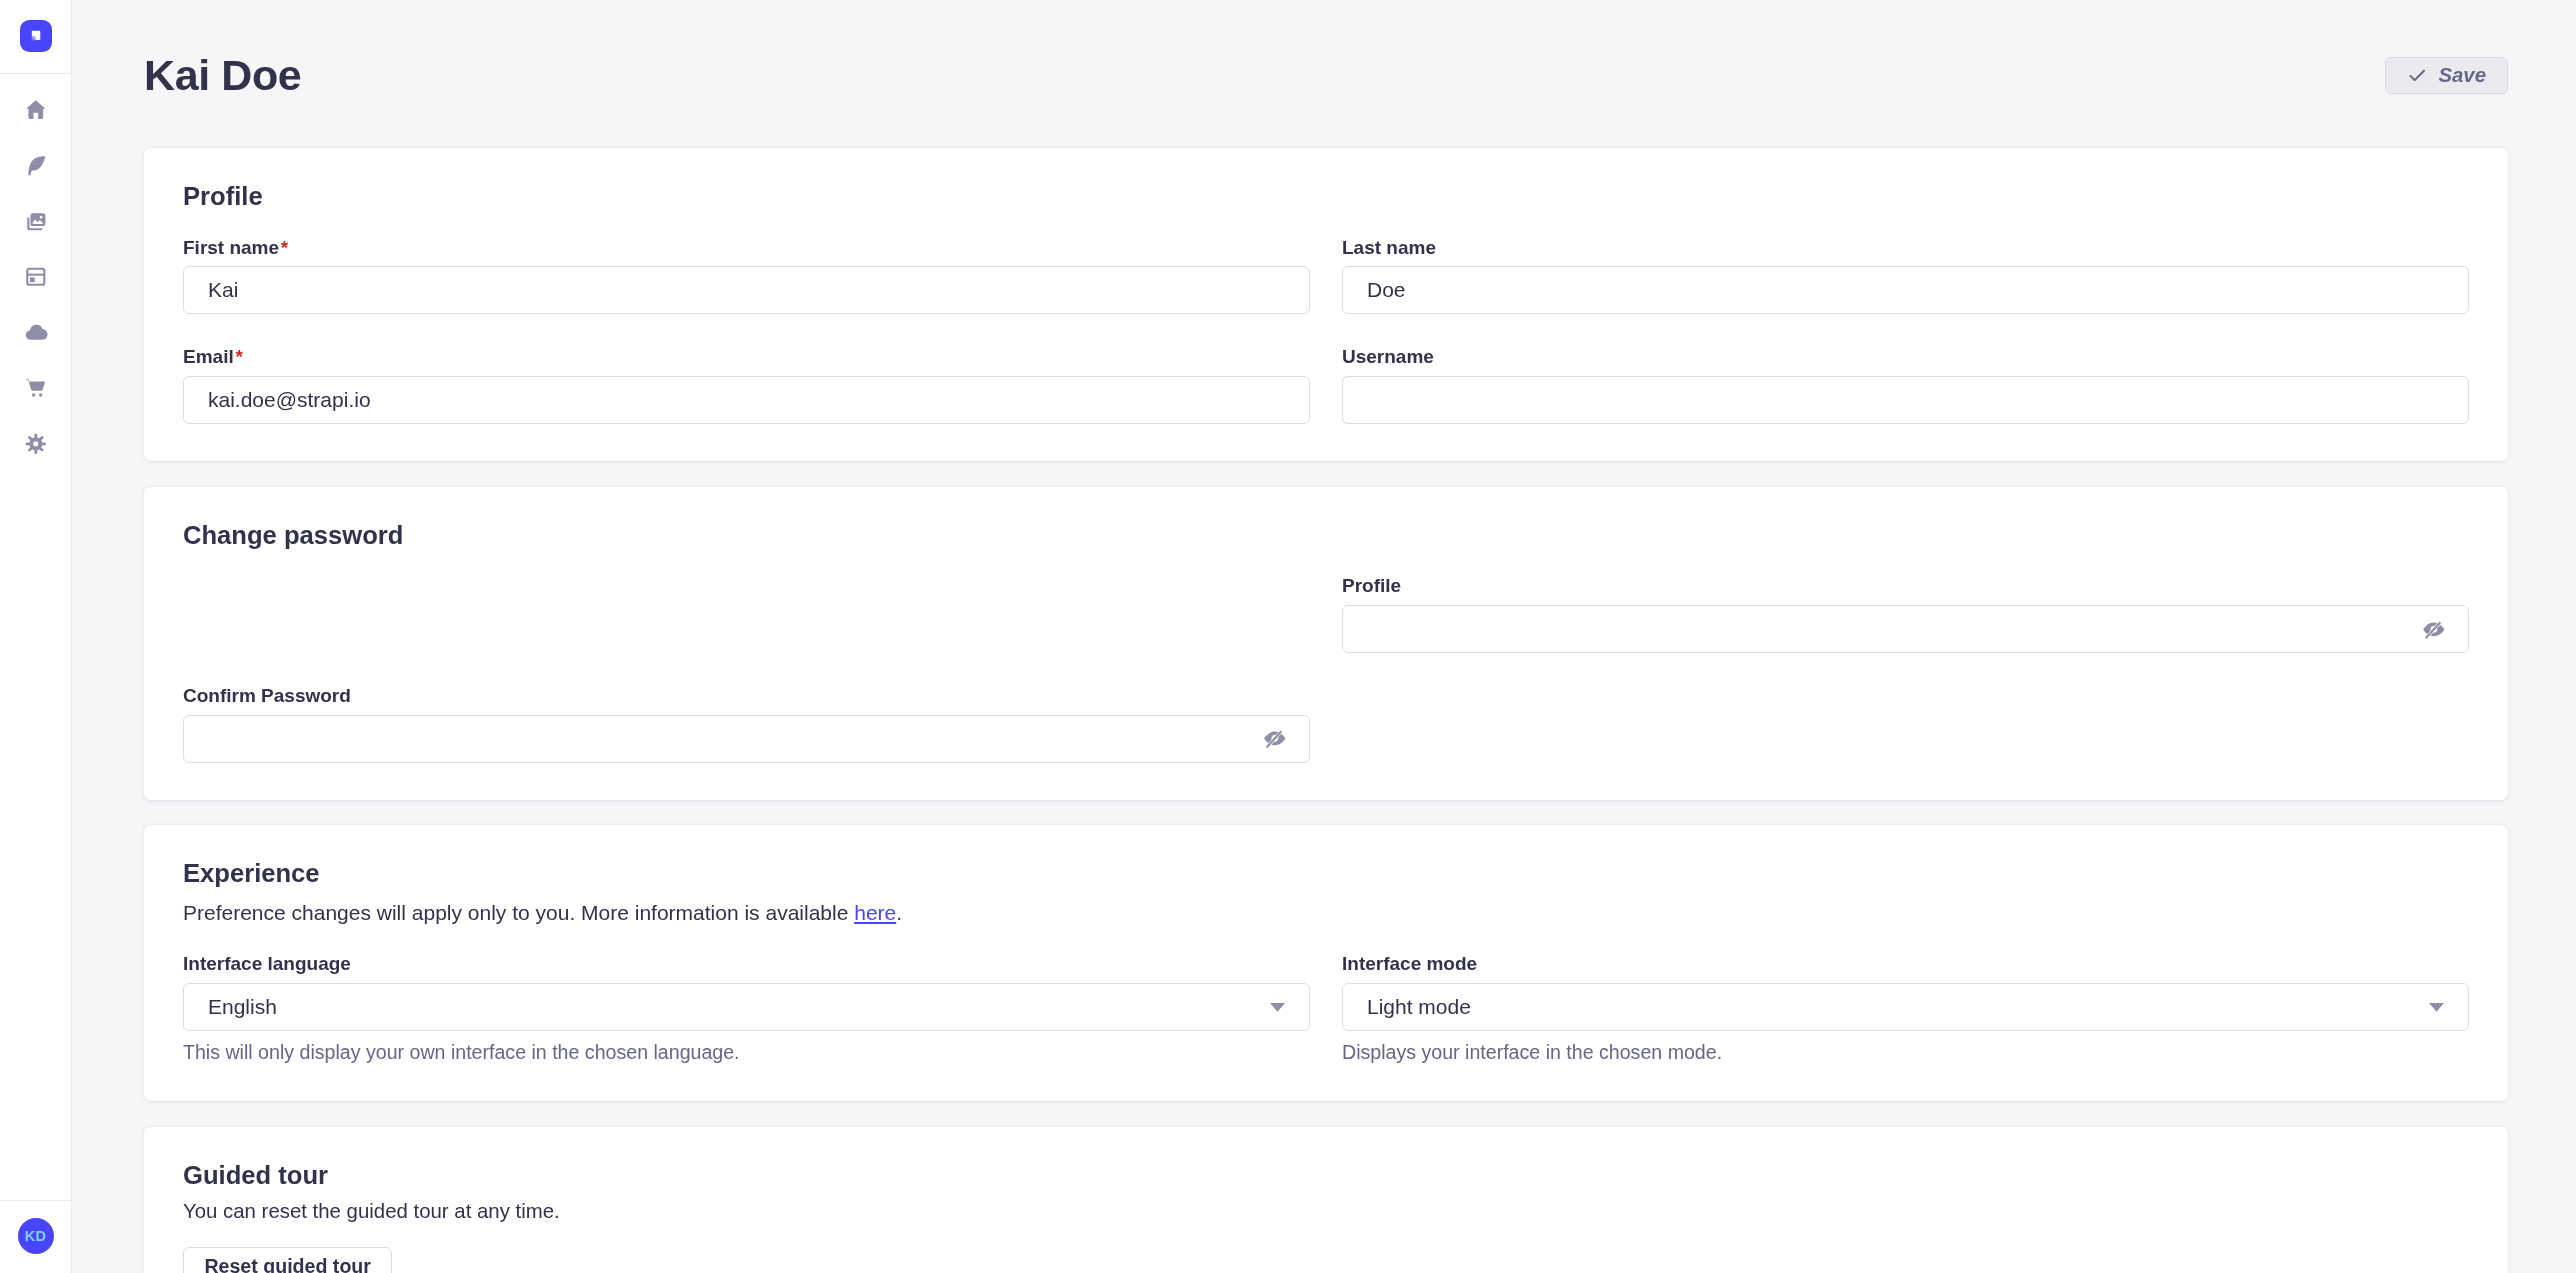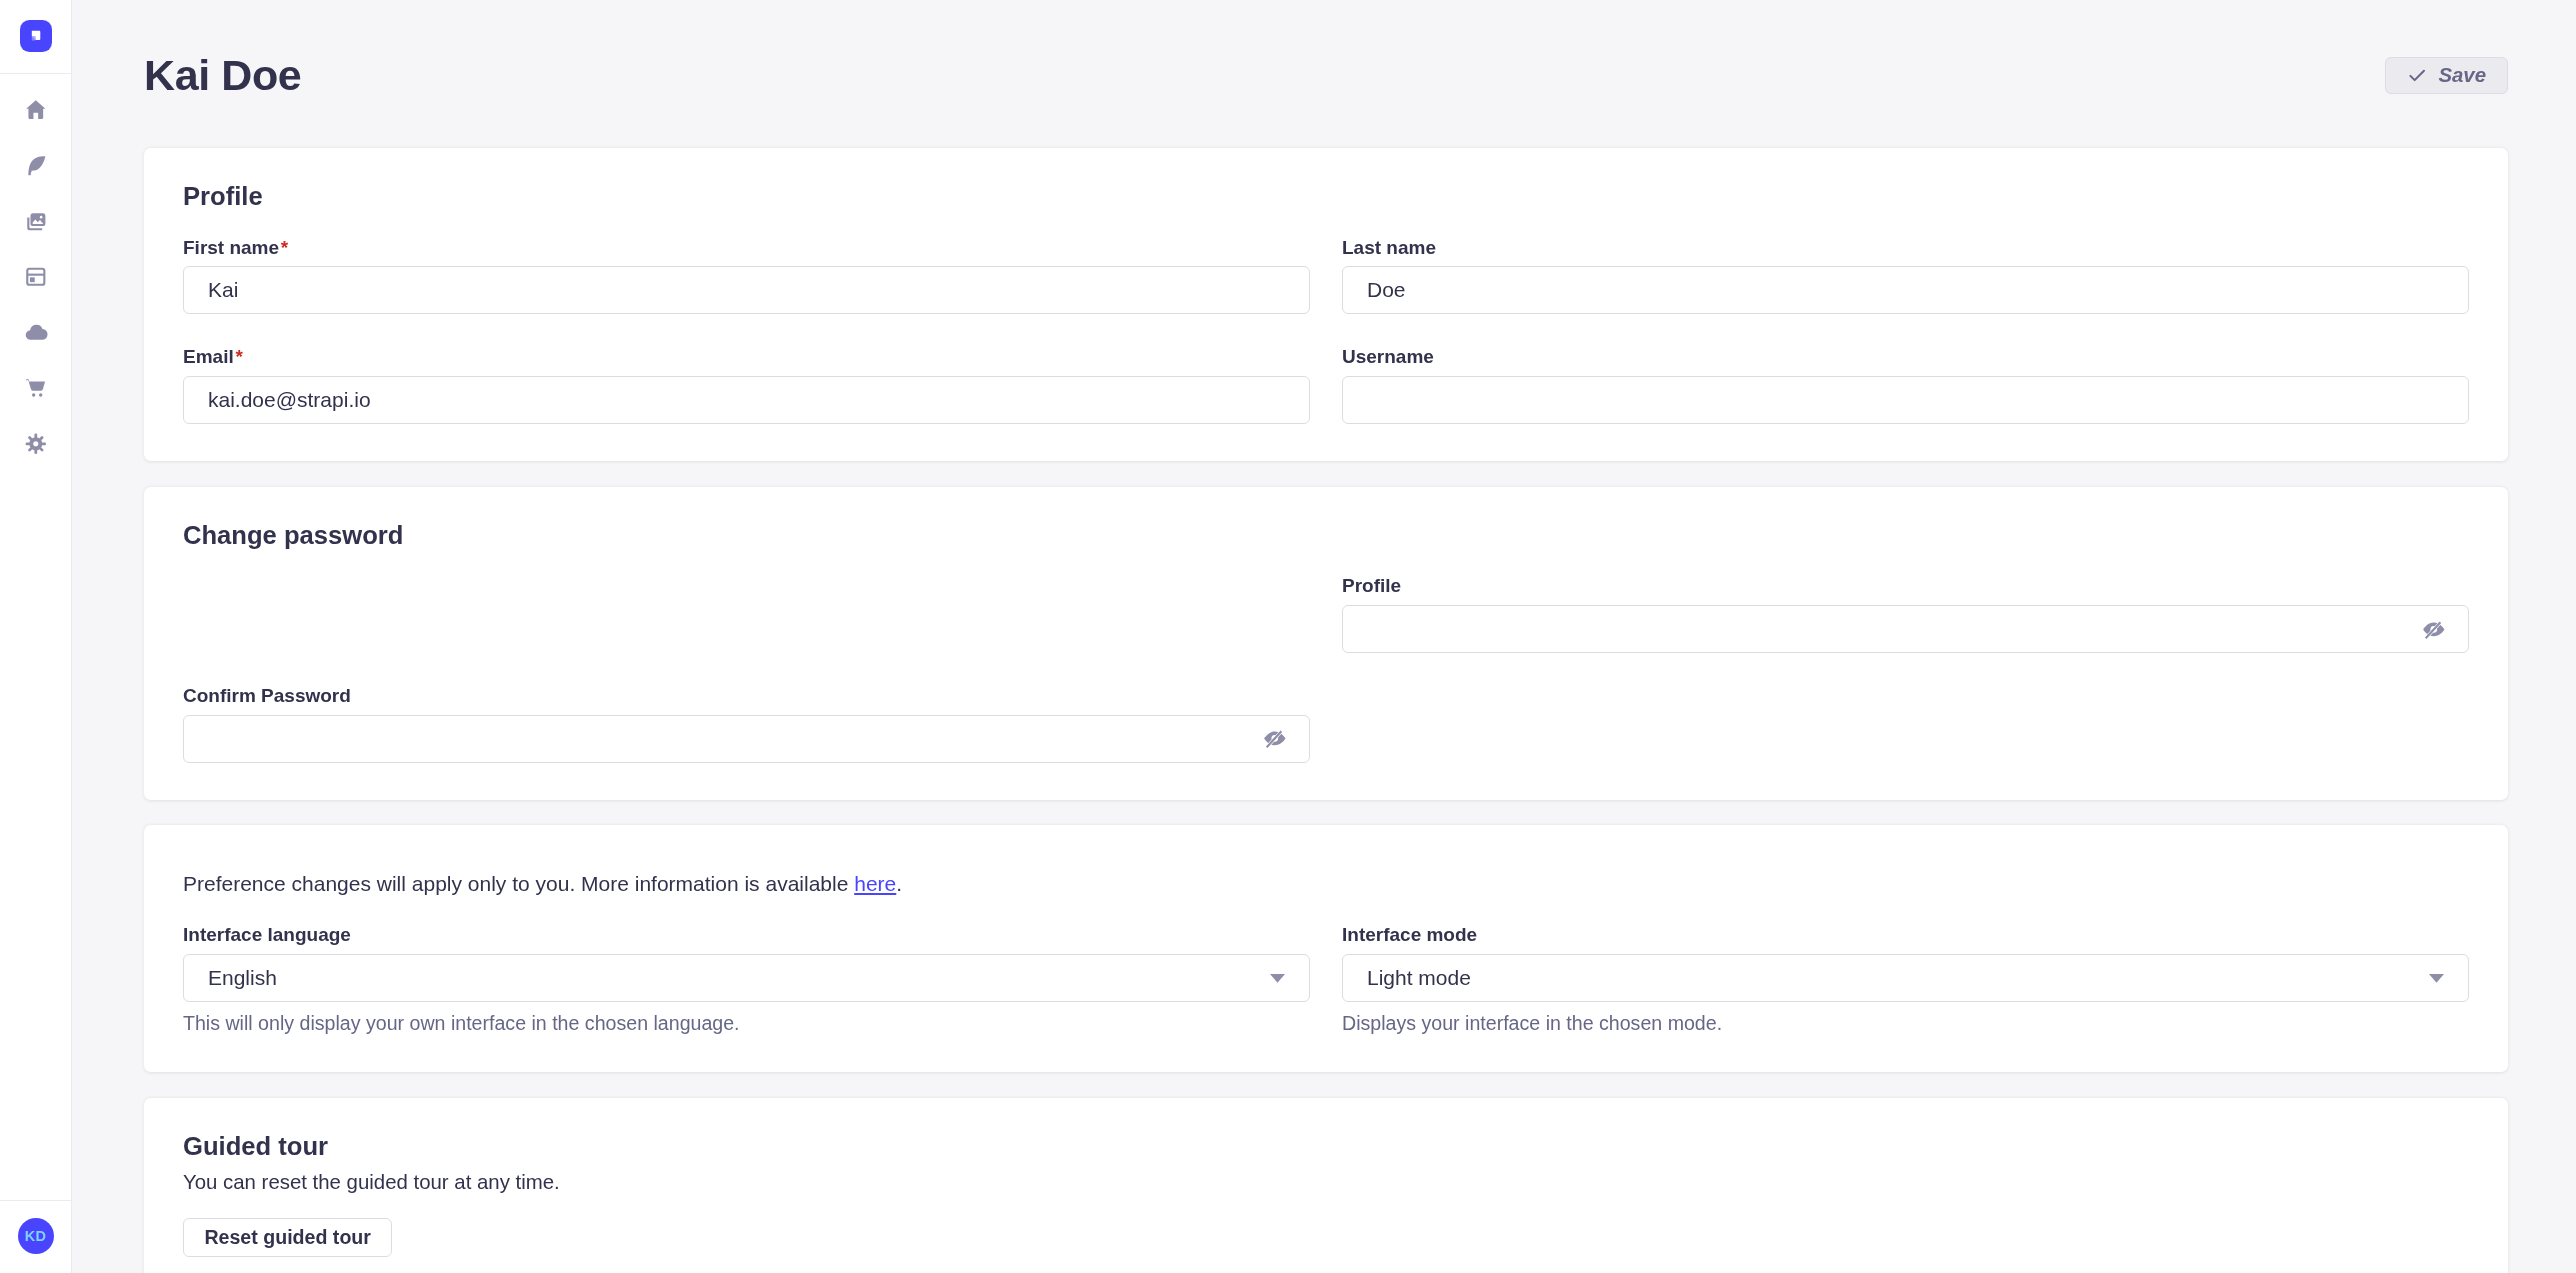--- a/index.html
+++ b/index.html
@@ -254,20 +254,21 @@
                 <line x1="5.2" y1="19.6" x2="19" y2="4.6" stroke="#ffffff" stroke-width="3.2"></line>
                 <line x1="4.4" y1="20.4" x2="18.2" y2="5.4" stroke="currentColor" stroke-width="2"></line>
               </svg>
             </button>
           </div>
         </div>
       </div>
     </section>
 
     <section class="card">
+      <h2 class="card-heading">Experience</h2>
       <p class="desc"><span>Preference changes will apply only to you. More information is available</span>
         <a>here</a><span>.</span></p>
       <div class="form-grid">
         <div>
           <label class="field-label">Interface language</label>
           <div class="select-box">
             <span>English</span>
             <svg viewBox="0 0 12 8">
               <path fill="#8e8ea9" d="M1 1.3h10L6 7.2z"></path>
             </svg>

